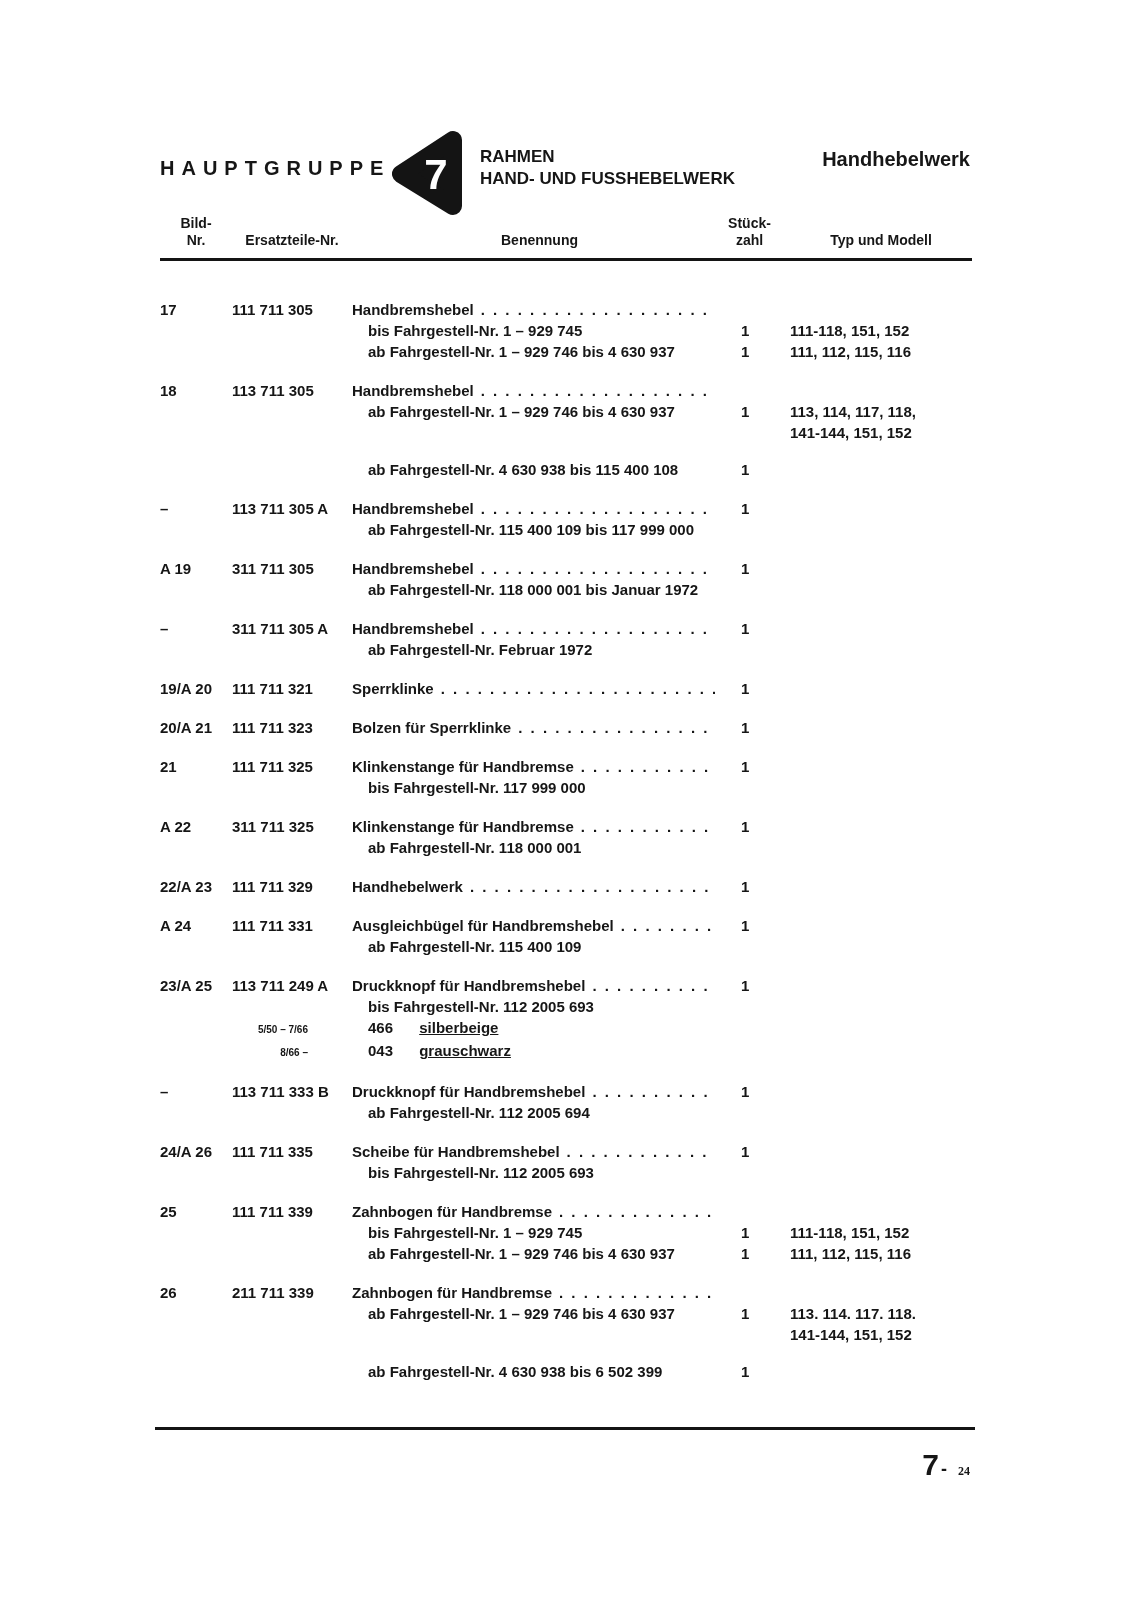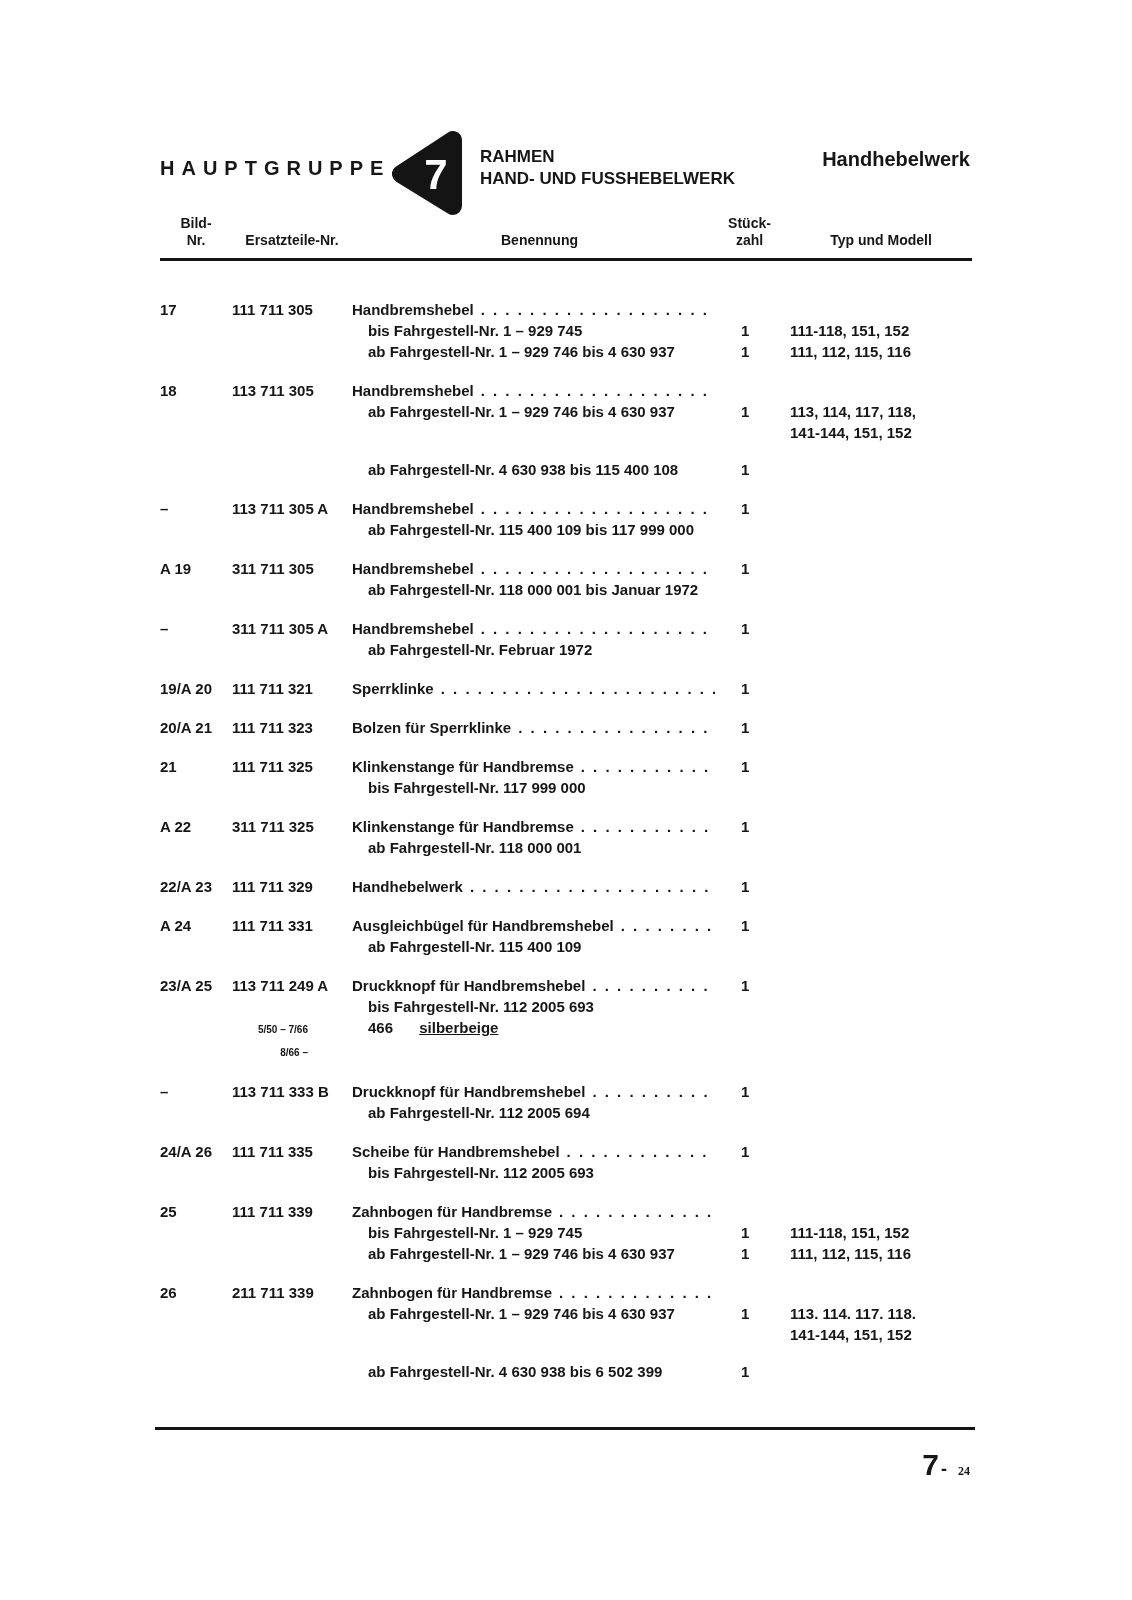--- a/index.html
+++ b/index.html
@@ -414,20 +414,25 @@
     </div>
     <div class="qty-cell"></div>
     <div class="typ-cell">
       <div></div>
       <div></div>
     </div>
   </div>
           <div class="line dline">
     <div></div>
     <div class="code-cell">8/66 –</div>
+    <div class="detail-text">
+      <span></span>
+      <span>043</span>
+      <span class="color-name">grauschwarz</span>
+    </div>
     <div class="qty-cell"></div>
     <div class="typ-cell">
       <div></div>
       <div></div>
     </div>
   </div>
         </div>
         <div class="row">
     <div class="line">
       <div class="bild-cell">–</div>

